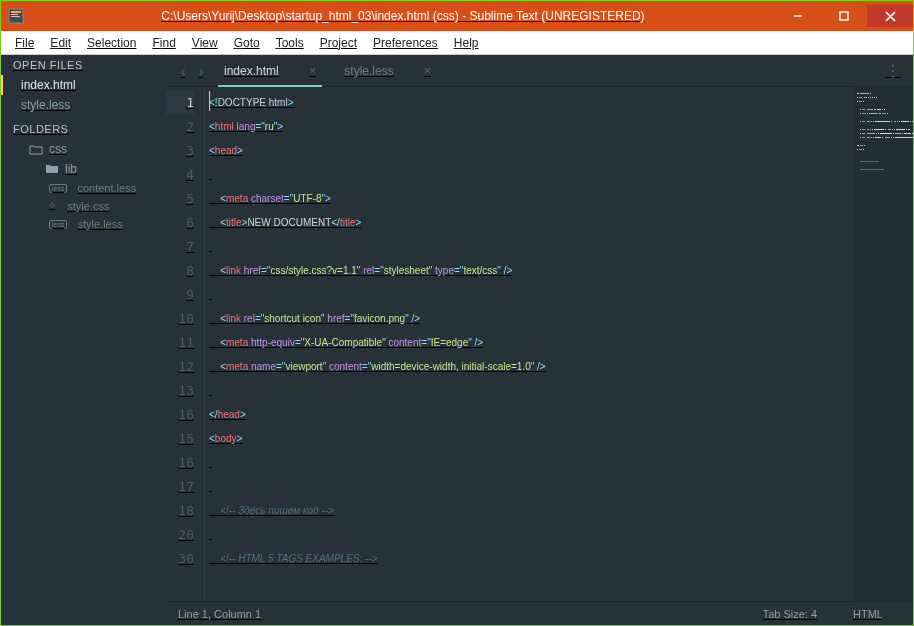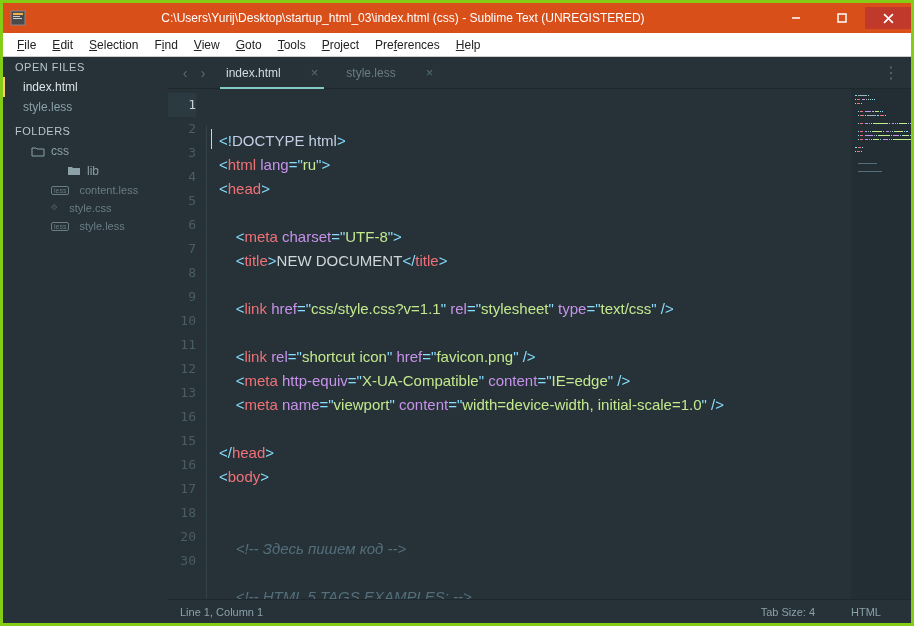--- a/index.html
+++ b/index.html
@@ -1,17 +1,17 @@
 <!DOCTYPE html>
 <html><head>
 <meta charset="utf-8">
 <style>
 * { margin: 0; padding: 0; box-sizing: border-box; font-family: "Segoe UI", Tahoma, sans-serif; }
 body { width: 914px; height: 626px; overflow: hidden; background: #d94f1a; }
-.window { position: absolute; inset: 0; border: 3px solid #84cc16; display: flex; flex-direction: column; }
+.window { position: absolute; inset: 0; border: 1px solid #84cc16; display: flex; flex-direction: column; text-decoration: underline; }
 
 .titlebar { height: 30px; background: #d94f1a; display: flex; align-items: center; color: #fff; font-size: 12px; }
 .tb-icon { width: 30px; display: flex; align-items: center; justify-content: center; }
 .tb-icon svg { width: 16px; height: 16px; }
 .tb-title { flex: 1; text-align: center; font-weight: 400; }
 .tb-btn { width: 46px; height: 22px; display: flex; align-items: center; justify-content: center; cursor: pointer; }
 .tb-btn.close { background: #c0392b; }
 .tb-btn svg { stroke: #fff; fill: none; stroke-width: 1.5; }
 
 .menubar { height: 24px; background: #fff; display: flex; align-items: center; padding: 0 6px; font-size: 12px; color: #222; border-bottom: 1px solid #ccc; }
@@ -19,37 +19,37 @@
 .menu-item span.u { text-decoration: underline; }
 
 .body { flex: 1; display: flex; background: #263238; overflow: hidden; }
 
 .sidebar { width: 165px; background: #263238; color: #8ca0a8; font-size: 12px; overflow: hidden; }
 .sb-heading { padding: 4px 12px; font-size: 11px; color: #b8c6cc; letter-spacing: 0.5px; }
 .sb-item { padding: 3px 12px 3px 20px; display: flex; align-items: center; cursor: pointer; gap: 6px; }
 .sb-item.active { border-left: 2px solid #ffcb6b; padding-left: 18px; color: #dce4e8; }
 .sb-indent1 { padding-left: 28px; }
 .sb-indent2 { padding-left: 48px; font-size: 11px; color: #6a7d85; }
-.sb-indent1b { padding-left: 44px; margin-left: 20px; }
+.sb-indent1b { padding-left: 44px; }
 .sb-icon { display: inline-flex; width: 14px; height: 12px; align-items: center; justify-content: center; }
 
 .tabbar { height: 32px; background: #263238; display: flex; align-items: center; border-bottom: 1px solid #1e272c; padding-left: 8px; }
 .nav-arrow { width: 18px; display: flex; align-items: center; justify-content: center; color: #546e7a; cursor: pointer; font-size: 14px; }
 .tab { padding: 0 14px; height: 32px; display: flex; align-items: center; gap: 24px; color: #6a7d85; font-size: 12px; cursor: pointer; position: relative; }
 .tab.active { color: #d0dce2; }
 .tab.active::after { content: ""; position: absolute; left: 8px; right: 8px; bottom: 0; height: 2px; background: #80cbc4; }
 .tab-close { margin-left: 6px; color: #546e7a; font-size: 13px; }
 .tab-menu { margin-left: auto; margin-right: 12px; color: #546e7a; cursor: pointer; }
 
 .editor-wrap { flex: 1; display: flex; flex-direction: column; }
 .editor { flex: 1; display: flex; position: relative; overflow: hidden; }
 .gutter { width: 38px; background: #263238; text-align: right; padding-right: 10px; padding-top: 4px; }
 .gutter .ln { font-family: Consolas, monospace; font-size: 13px; line-height: 24px; color: #4a5d66; }
 .gutter .ln.cur { color: #c5d0d6; background: #2b3940; }
-.code { flex: 1; padding-top: 4px; font-family: Consolas, monospace; font-size: 15px; line-height: 24px; color: #cdd6da; white-space: pre; border-left: 1px solid #334148; padding-left: 12px; position: relative; margin-top: 36px; }
+.code { flex: 1; padding-top: 4px; font-family: Consolas, monospace; font-size: 10px; line-height: 24px; color: #cdd6da; white-space: pre; border-left: 1px solid #334148; padding-left: 4px; position: relative; }
 .code .caret { position: absolute; left: 4px; top: 4px; width: 1px; height: 20px; background: #ffcb6b; }
 .minimap { width: 60px; background: #232e34; position: relative; overflow: hidden; }
 .mm-line { position: absolute; height: 1px; }
 
 .statusbar { height: 24px; background: #263238; color: #8ca0a8; font-size: 11px; display: flex; align-items: center; padding: 0 12px; border-top: 1px solid #1e272c; }
 .sb-spacer { flex: 1; }
 .sb-seg { padding: 0 18px; cursor: pointer; }
 
 .tk-doctype { color: #c3cee3; }
 .tk-punct   { color: #89ddff; }

